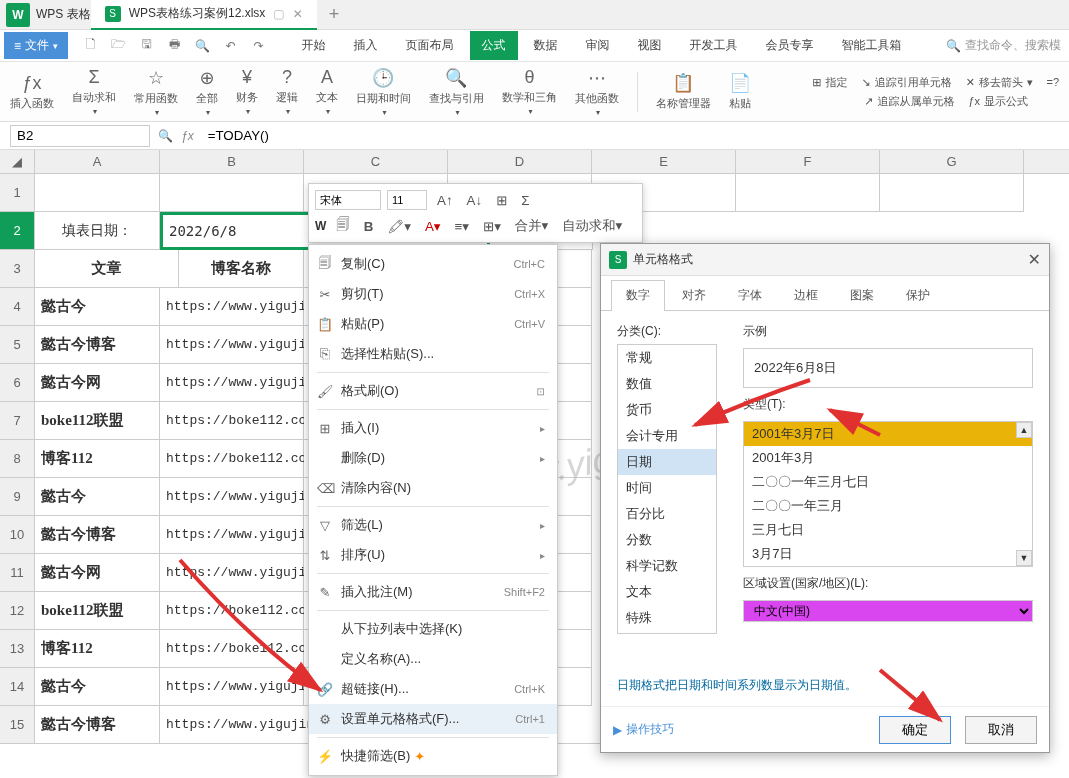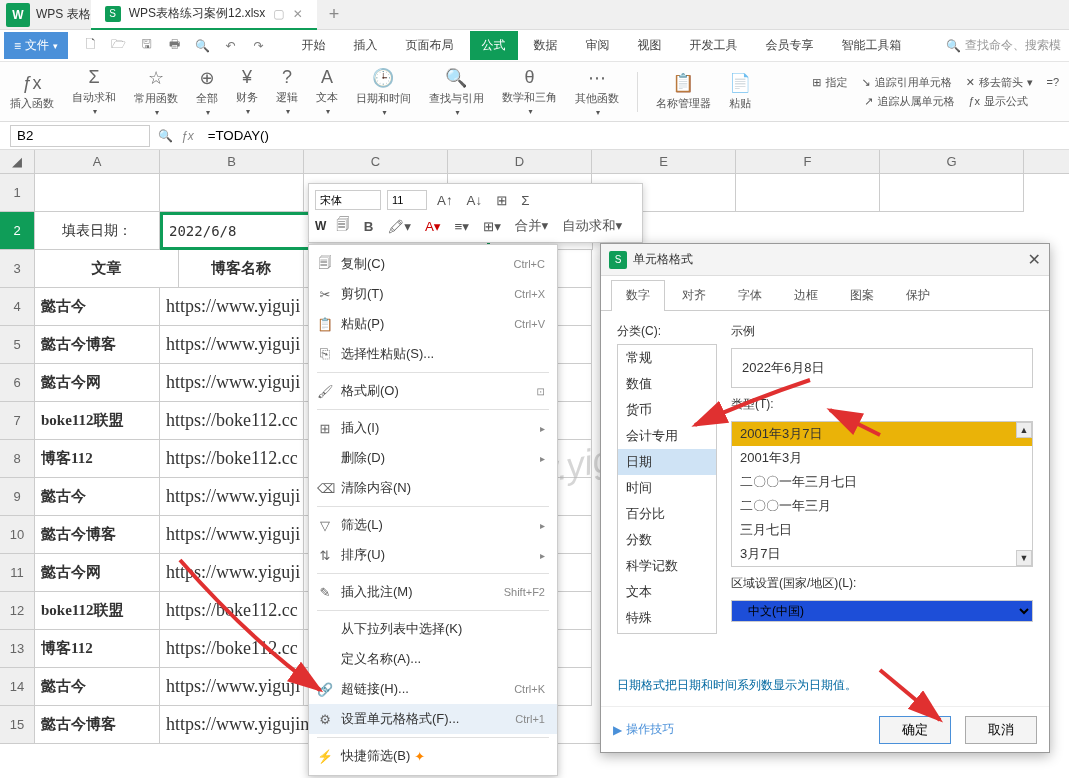--- a/index.html
+++ b/index.html
@@ -38,52 +38,52 @@
 .c-headers{display:flex;background:#efefef;height:24px;border-bottom:1px solid #ccc}
 .ch{border-right:1px solid #ccc;display:flex;align-items:center;justify-content:center;color:#666;font-size:13px}
 .ch.A{width:125px}.ch.B,.ch.C,.ch.D,.ch.E,.ch.F,.ch.G{width:144px}
 .row{display:flex;height:38px}
 .cell{border-right:1px solid #ccc;border-bottom:1px solid #ccc;padding:0 6px;display:flex;align-items:center;font-size:14px;background:#fff}
 .cell.A{width:125px}.cell.B,.cell.C,.cell.D,.cell.E,.cell.F,.cell.G{width:144px}
 .cell.bold{font-weight:normal;justify-content:center}
 .cell.hdr{font-family:"SimSun";font-weight:bold;font-size:15px}
 .cell.b2sel{border:3px solid #0f9d58}
 .cell.wide{width:330px}
-.mono{font-family:Liberation Serif, serif;font-size:18px}
+.mono{font-family:Liberation Mono, monospace;font-size:13px}
 .mini-toolbar{position:absolute;left:308px;top:183px;width:335px;height:60px;background:#fff;border:1px solid #ccc;box-shadow:0 2px 8px rgba(0,0,0,.2);padding:6px;display:flex;flex-direction:column;gap:4px;z-index:10}
 .mini-row{display:flex;align-items:center;gap:6px;font-size:12px}
 .mini-row select,.mini-row input{height:20px;border:1px solid #ccc;padding:0 4px;font-size:11px}
 .mini-btn{padding:1px 4px;cursor:pointer;color:#555;border:none;background:none}
 .context-menu{position:absolute;left:308px;top:244px;width:250px;background:#fff;border:1px solid #ccc;box-shadow:0 2px 8px rgba(0,0,0,.25);z-index:20;padding:4px 0}
 .cm-item{padding:6px 12px 6px 32px;display:flex;align-items:center;position:relative;cursor:pointer;font-size:13px;color:#333}
 .cm-item:hover,.cm-item.highlight{background:#e8f0f8}
 .cm-item .cm-icon{position:absolute;left:8px;width:16px;text-align:center;color:#666}
 .cm-item .cm-shortcut{margin-left:auto;color:#888;font-size:11px}
 .cm-item .cm-arrow{margin-left:auto;color:#888;font-size:10px}
 .cm-sep{height:1px;background:#e0e0e0;margin:3px 8px}
 .dialog{position:absolute;left:600px;top:243px;width:450px;height:510px;background:#fff;border:1px solid #999;box-shadow:0 3px 12px rgba(0,0,0,.3);z-index:30;display:flex;flex-direction:column}
 .dlg-title{height:32px;display:flex;align-items:center;padding:0 8px;background:#f4f4f4;border-bottom:1px solid #ddd}
 .dlg-title .di{width:18px;height:18px;background:#0f9d58;color:#fff;display:flex;align-items:center;justify-content:center;font-size:10px;margin-right:6px;border-radius:2px}
 .dlg-close{margin-left:auto;cursor:pointer;font-size:16px;color:#555}
 .dlg-tabs{display:flex;border-bottom:1px solid #ccc;padding:4px 10px 0 10px;gap:2px}
 .dlg-tab{padding:6px 14px;cursor:pointer;color:#555;border:1px solid transparent;border-bottom:none}
 .dlg-tab.active{border-color:#ccc;background:#fff;margin-bottom:-1px}
 .dlg-body{flex:1;padding:12px 16px;display:flex;flex-direction:column}
-.dlg-row{display:flex;gap:14px;flex:1}
+.dlg-row{display:flex;gap:26px;flex:1}
 .cat-col{display:flex;flex-direction:column;gap:4px}
 .cat-list{width:100px;border:1px solid #ccc;height:290px;overflow:auto;font-size:13px}
 .cat-li{padding:4px 8px;cursor:pointer}
 .cat-li.sel{background:#cfe3f5}
 .right-col{flex:1;display:flex;flex-direction:column;gap:8px}
 .sample-box{border:1px solid #ccc;padding:10px;font-size:13px}
 .type-list{border:1px solid #ccc;height:146px;overflow:auto;font-size:13px;position:relative}
 .type-li{padding:3px 8px;cursor:pointer}
 .type-li.sel{background:#eab308}
 .scroll-btn{position:absolute;right:0;width:16px;height:16px;background:#eee;border:1px solid #ccc;display:flex;align-items:center;justify-content:center;font-size:9px;cursor:pointer}
-.locale-sel{width:100%;height:22px;border:1px solid #ccc;background:#1d4ed8;padding:0 12px;font-size:12px}
+.locale-sel{width:100%;height:22px;border:1px solid #ccc;background:#d946ef;padding:0 6px;font-size:12px}
 .dlg-note{font-size:12px;color:#0369a1;margin-top:10px}
 .dlg-footer{height:46px;display:flex;align-items:center;padding:0 12px;border-top:1px solid #eee;gap:8px}
 .tip-link{color:#4a90d9;cursor:pointer;font-size:12px;display:flex;align-items:center;gap:4px}
 .dlg-btn{margin-left:6px;padding:4px 22px;border:1px solid #aaa;background:#f4f4f4;cursor:pointer;font-size:13px}
 .dlg-btn.primary{border-color:#4a90d9}
 .arrow{position:absolute;z-index:50;pointer-events:none}
 .arrow svg{overflow:visible}
 .watermark{position:absolute;left:480px;top:440px;font-size:36px;color:#bbb;transform:rotate(-10deg);opacity:.6;z-index:5;pointer-events:none;font-style:italic}
 </style>
 </head>

